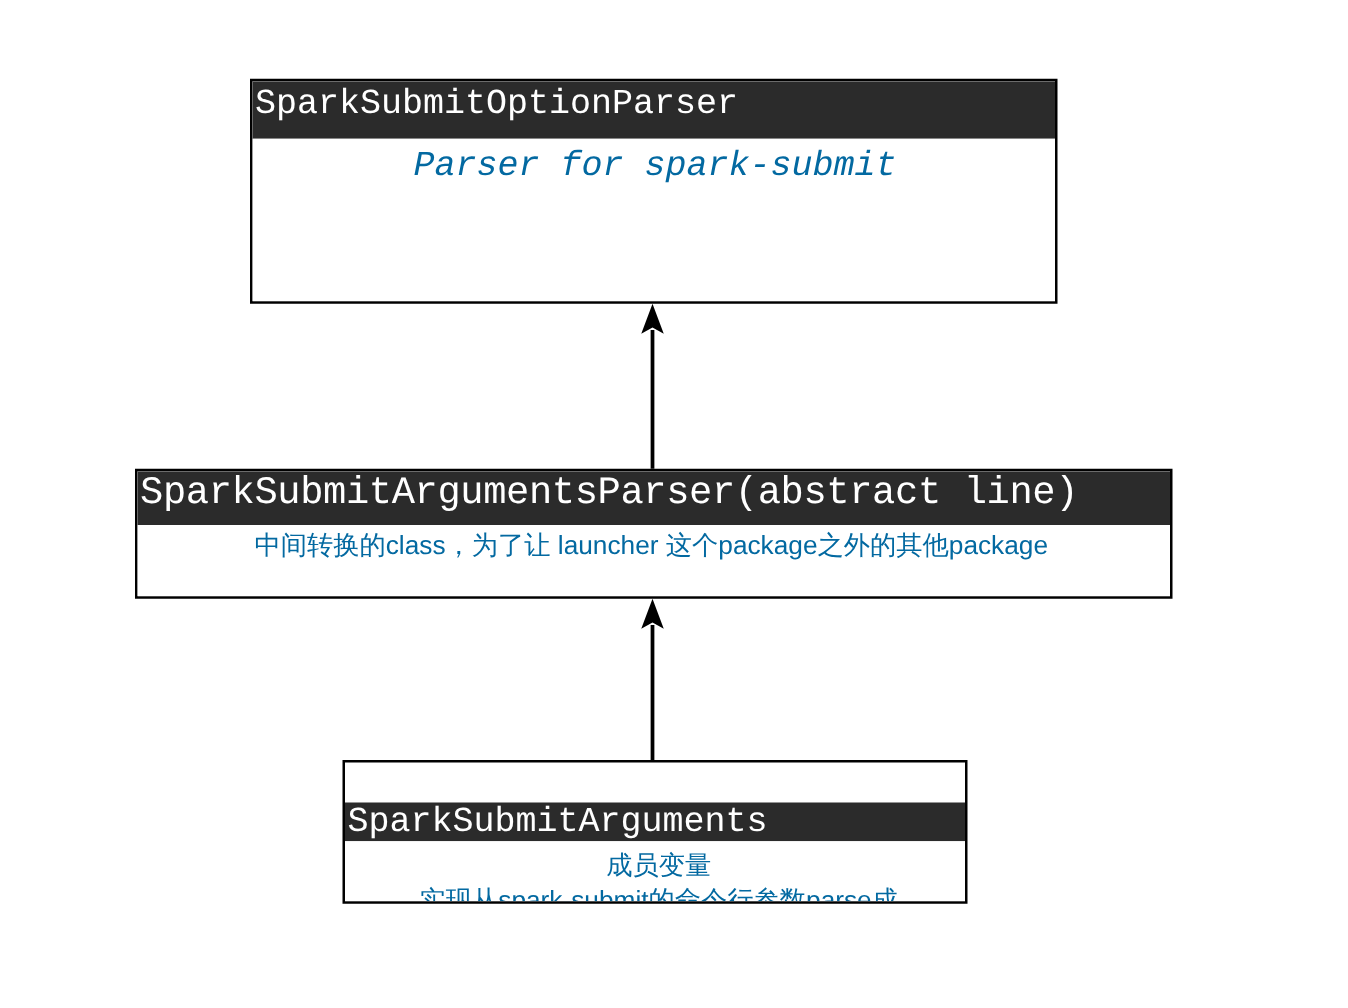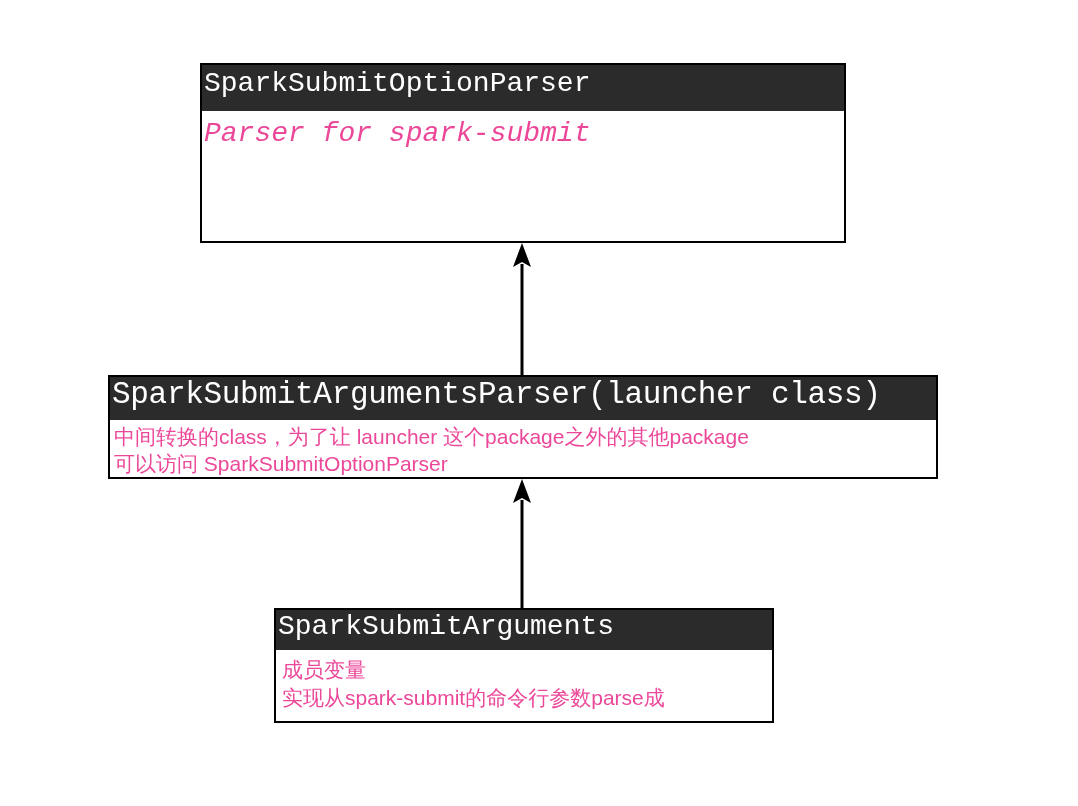--- a/index.html
+++ b/index.html
@@ -43,23 +43,24 @@
     font-family: "Liberation Mono", "DejaVu Sans Mono", monospace;
     white-space: pre;
     line-height: 1.0;
     padding: 4px 0 4px 2px;
     letter-spacing: 0px;
     overflow: hidden;
   }
 
   .class-body {
     background: #ffffff;
-    color: #ec4899;
+    color: #0369a1;
     flex: 1 1 auto;
     overflow: hidden;
+    text-align: center;
   }
 
   .body-line {
     white-space: pre;
   }
 
   
   #box-option-parser {
     left: 200px;
     top: 63px;
@@ -106,20 +107,21 @@
     left: 274px;
     top: 608px;
     width: 500px;
     height: 115px;
   }
   #box-arguments .class-header {
     font-size: 28px;
     height: 33px;
     line-height: 28px;
     padding-top: 3px;
+    margin-top: 32px;
   }
   #box-arguments .class-body {
     font-family: "Liberation Sans", "DejaVu Sans", sans-serif;
     font-size: 21px;
     line-height: 28px;
     padding: 6px 0 0 6px;
   }
 
   
   .arrow {
@@ -137,24 +139,23 @@
       <div class="body-line">Parser for spark-submit</div>
     </div>
   </div>
 
   <svg class="arrow" style="left:498px; top:242px; width:48px; height:134px;" viewBox="0 0 48 134">
     <line x1="24" y1="134" x2="24" y2="22" stroke="#000000" stroke-width="3"></line>
     <polygon points="24,1 33,25 24,20 15,25" fill="#000000"></polygon>
   </svg>
 
   <div id="box-arguments-parser" class="class-box">
-    <div class="class-header">SparkSubmitArgumentsParser(launcher class)</div>
+    <div class="class-header">SparkSubmitArgumentsParser(abstract line)</div>
     <div class="class-body">
       <div class="body-line">中间转换的class，为了让 launcher 这个package之外的其他package</div>
-      <div class="body-line">可以访问 SparkSubmitOptionParser</div>
     </div>
   </div>
 
   <svg class="arrow" style="left:498px; top:478px; width:48px; height:131px;" viewBox="0 0 48 131">
     <line x1="24" y1="131" x2="24" y2="22" stroke="#000000" stroke-width="3"></line>
     <polygon points="24,1 33,25 24,20 15,25" fill="#000000"></polygon>
   </svg>
 
   <div id="box-arguments" class="class-box">
     <div class="class-header">SparkSubmitArguments</div>

